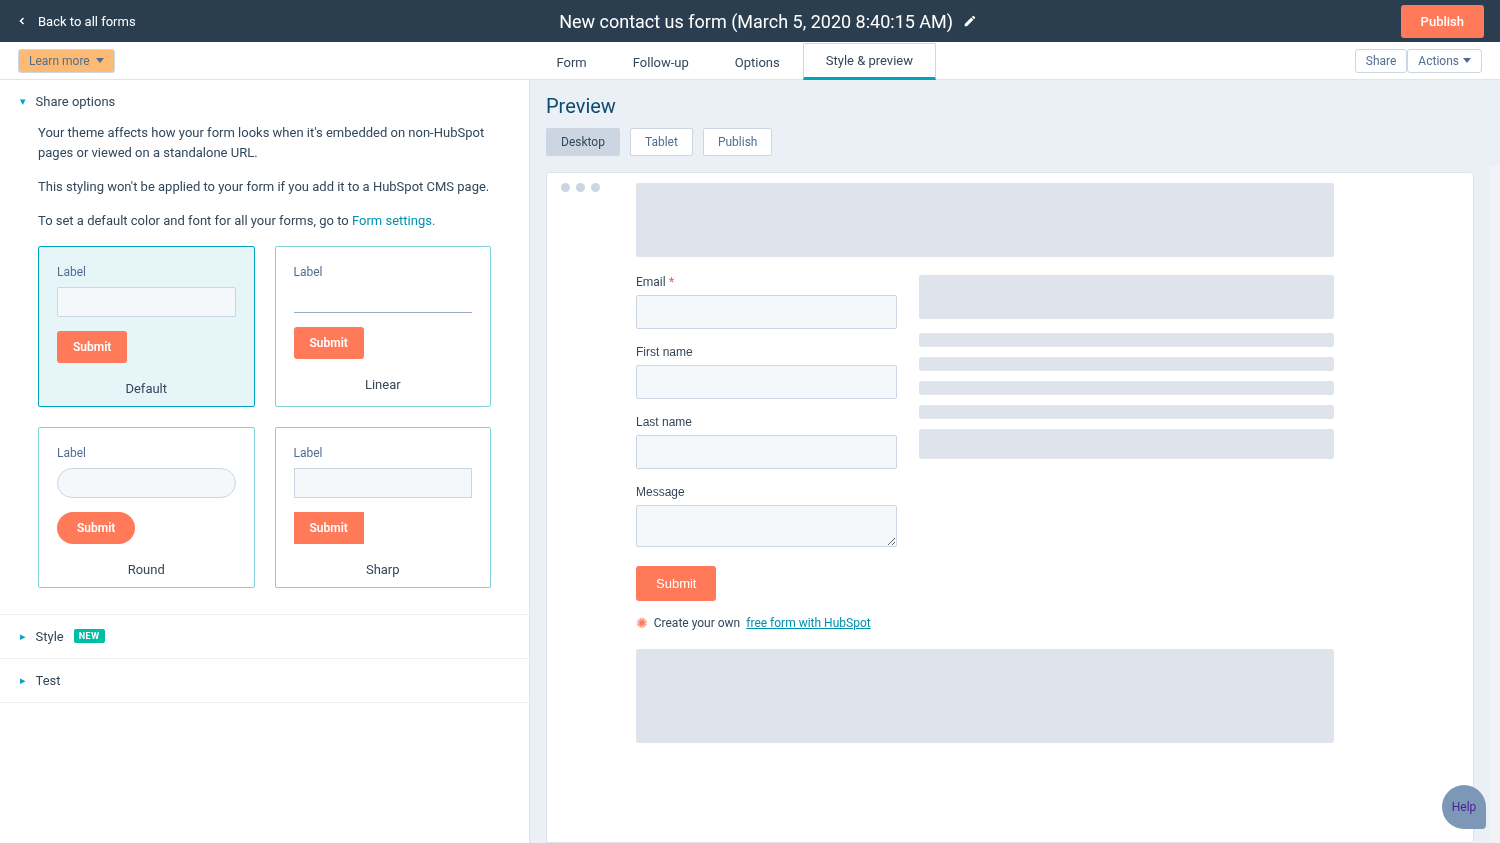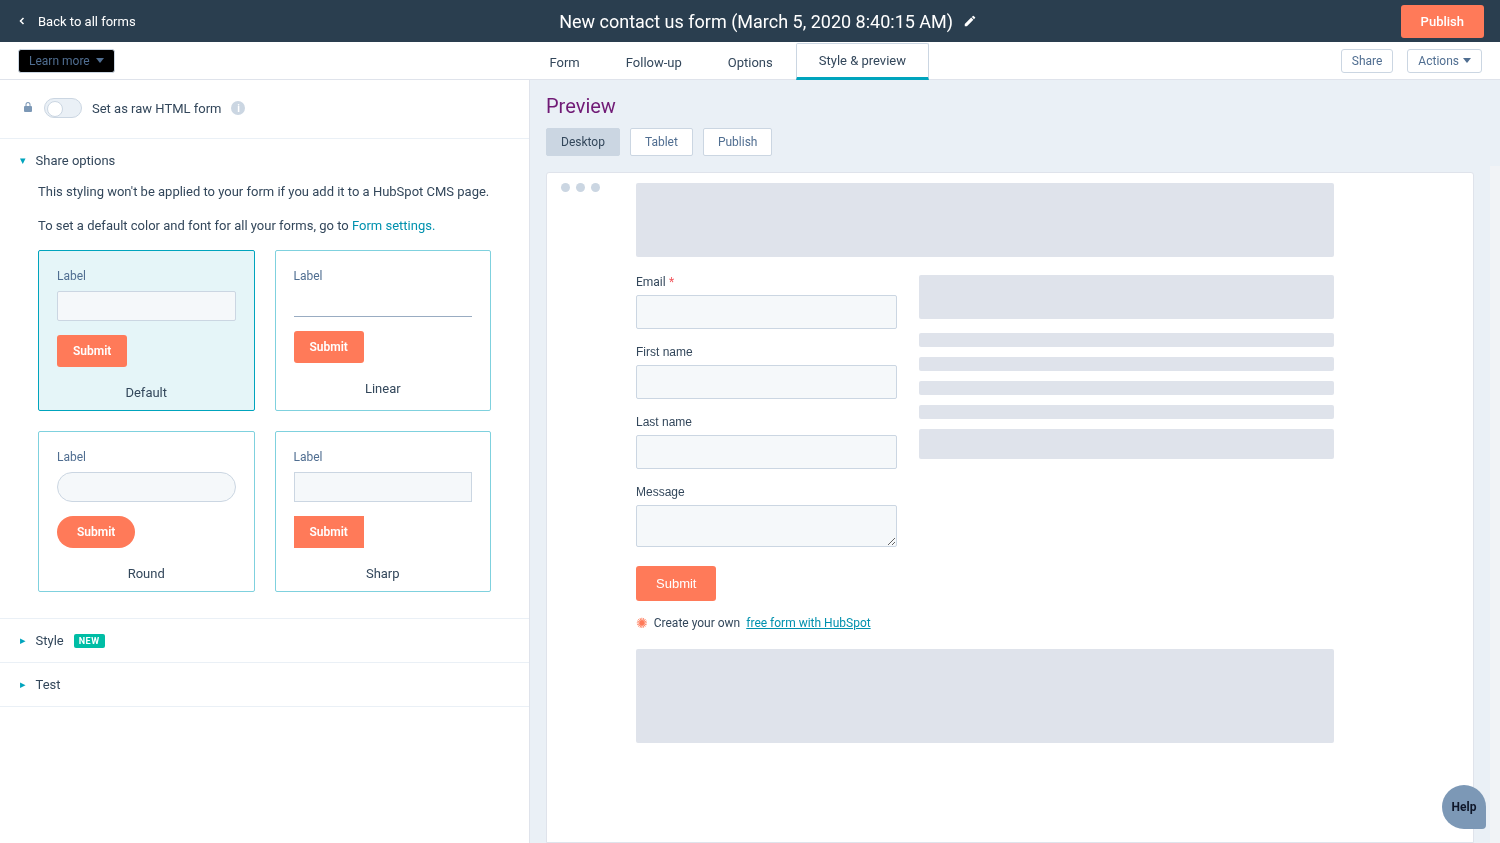--- a/index.html
+++ b/index.html
@@ -4,25 +4,25 @@
 <style>
   *{box-sizing:border-box;margin:0;padding:0;font-family:-apple-system,BlinkMacSystemFont,"Segoe UI",Roboto,"Helvetica Neue",Arial,sans-serif}
   body{background:#fff;color:#33475b;font-size:14px;overflow:hidden}
   .topbar{background:#2a3e4f;height:42px;display:flex;align-items:center;justify-content:space-between;padding:0 16px;color:#fff}
   .topbar-left{display:flex;align-items:center;gap:10px;font-size:13px;cursor:pointer}
   .topbar-left svg{width:12px;height:12px}
   .topbar-center{display:flex;align-items:center;gap:10px;font-size:18px;font-weight:400}
   .topbar-center svg{width:14px;height:14px;cursor:pointer}
   .publish-btn{background:#ff7a59;color:#fff;border:none;border-radius:3px;padding:9px 20px;font-size:13px;font-weight:500;cursor:pointer}
   .secondbar{height:38px;border-bottom:1px solid #dfe3eb;display:flex;align-items:center;justify-content:space-between;padding:0 18px;background:#fff}
-  .secondbar-left .learn-btn{border:1px solid #cbd6e2;background:#000000;color:#506e91;padding:4px 10px;border-radius:3px;font-size:12px;cursor:pointer;display:inline-flex;align-items:center;gap:6px}
+  .secondbar-left .learn-btn{border:1px solid #cbd6e2;background:#fdba74;color:#506e91;padding:4px 10px;border-radius:3px;font-size:12px;cursor:pointer;display:inline-flex;align-items:center;gap:6px}
   .tabs{display:flex;gap:0;height:100%}
   .tab{padding:0 22px;display:flex;align-items:center;font-size:13px;color:#33475b;cursor:pointer;border:1px solid transparent;border-bottom:none;position:relative;top:1px;height:100%}
   .tab.active{border-color:#cbd6e2;border-bottom:3px solid #00a4bd;background:#fff;color:#33475b;border-top-left-radius:2px;border-top-right-radius:2px}
-  .secondbar-right{display:flex;gap:14px}
+  .secondbar-right{display:flex;gap:0}
   .ghost-btn{border:1px solid #cbd6e2;background:#fff;color:#506e91;padding:4px 10px;border-radius:3px;font-size:12px;cursor:pointer;display:inline-flex;align-items:center;gap:4px}
   .main{display:flex;height:calc(100vh - 80px)}
   .sidebar{width:530px;border-right:1px solid #dfe3eb;overflow-y:auto;padding-bottom:40px}
   .raw-row{display:flex;align-items:center;gap:10px;padding:18px 22px 20px 22px;border-bottom:1px solid #eaf0f6}
   .lock-icon{color:#7c98b6;font-size:12px}
   .toggle{width:38px;height:20px;background:#eaf0f6;border:1px solid #cbd6e2;border-radius:10px;position:relative;cursor:pointer}
   .toggle::after{content:"";position:absolute;left:2px;top:2px;width:14px;height:14px;background:#fff;border-radius:50%;border:1px solid #cbd6e2}
   .raw-label{font-size:13px;color:#33475b}
   .info-icon{width:14px;height:14px;border-radius:50%;background:#cbd6e2;color:#fff;display:inline-flex;align-items:center;justify-content:center;font-size:10px;font-weight:700;cursor:help}
   .section{border-bottom:1px solid #eaf0f6}
@@ -42,21 +42,21 @@
   .theme-card.sharp .theme-input{border-radius:0}
   .theme-submit{background:#ff7a59;color:#fff;border:none;font-size:12px;font-weight:600;padding:9px 16px;border-radius:3px}
   .theme-card.round .theme-submit{border-radius:18px;padding:9px 20px}
   .theme-card.sharp .theme-submit{border-radius:0}
   .theme-name{text-align:center;font-size:13px;color:#33475b;margin-top:18px}
   .preview-pane{flex:1;background:#eaf0f6;overflow:hidden;display:flex;flex-direction:column}
   .promo{margin:16px 16px 0 16px;background:linear-gradient(90deg,#ff7a59 0%,#f2547d 100%);color:#fff;border-radius:3px;padding:12px 18px;display:flex;align-items:center;gap:18px;font-size:13px}
   .promo .bold{font-weight:700}
   .promo a{color:#fff;text-decoration:underline}
   .upgrade-btn{background:#fff;color:#33475b;border:none;border-radius:3px;padding:6px 14px;font-size:12px;cursor:pointer;margin-left:auto}
-  .preview-title{font-size:20px;color:#701a75;padding:14px 16px 10px 16px}
+  .preview-title{font-size:20px;color:#0c4a6e;padding:14px 16px 10px 16px}
   .device-tabs{display:flex;gap:10px;padding:0 16px 10px 16px}
   .device-tab{border:1px solid #cbd6e2;background:#fff;padding:6px 14px;font-size:12px;border-radius:2px;cursor:pointer;color:#506e91}
   .device-tab.active{background:#cbd6e2;color:#33475b}
   .browser-frame{margin:6px 16px 0 16px;background:#fff;border:1px solid #dfe3eb;border-radius:3px 3px 0 0;flex:1;overflow-y:auto;display:flex;flex-direction:row}
   .browser-dots{padding:10px 14px;display:flex;gap:6px}
   .dot{width:9px;height:9px;border-radius:50%;background:#cbd6e2}
   .page{padding:10px 22px 30px 22px;font-family:Arial,sans-serif}
   .ph-banner{height:74px;background:#dfe3eb;border-radius:2px;margin-bottom:18px}
   .cols{display:flex;gap:22px}
   .formcol{flex:1;min-width:0}
@@ -68,21 +68,21 @@
   .fsubmit{background:#ff7a59;color:#fff;border:none;border-radius:3px;padding:10px 20px;font-size:13px;cursor:pointer;font-family:Arial,sans-serif}
   .credit{font-size:12px;color:#33475b;margin-top:14px;display:flex;align-items:center;gap:6px;font-family:Arial,sans-serif}
   .credit a{color:#0091ae;text-decoration:underline}
   .sprocket{color:#ff7a59;font-size:14px}
   .ph-line{background:#dfe3eb;border-radius:2px;margin-bottom:10px}
   .ph-h{height:44px}
   .ph-s{height:14px}
   .ph-footer{height:94px;background:#dfe3eb;border-radius:2px;margin-top:18px}
   .scrollbar{width:10px;background:#f1f3f6}
   .preview-body{display:flex;flex:1;overflow:hidden}
-  .help-fab{position:fixed;right:14px;bottom:14px;width:44px;height:44px;border-radius:50% 50% 4px 50%;background:#7c98b6;color:#0f172a;display:flex;align-items:center;justify-content:center;font-size:12px;font-weight:700;cursor:pointer;transform:rotate(0deg)}
+  .help-fab{position:fixed;right:14px;bottom:14px;width:44px;height:44px;border-radius:50% 50% 4px 50%;background:#7c98b6;color:#4c1d95;display:flex;align-items:center;justify-content:center;font-size:12px;font-weight:400;cursor:pointer;transform:rotate(0deg)}
   .caret-down{display:inline-block;width:0;height:0;border-left:4px solid transparent;border-right:4px solid transparent;border-top:5px solid currentColor}
 </style>
 </head>
 <body>
 
 <div class="topbar">
   <div class="topbar-left">
     <svg viewBox="0 0 24 24" fill="none" stroke="currentColor" stroke-width="3">
         <polyline points="15 18 9 12 15 6"></polyline>
       </svg>
@@ -115,37 +115,28 @@
     <button class="ghost-btn">
       <span>Actions</span>
       <span class="caret-down"></span>
     </button>
   </div>
 </div>
 
 <div class="main">
 
   <div class="sidebar">
-    <div class="raw-row">
-      <span class="lock-icon">
-        <svg width="12" height="12" viewBox="0 0 24 24" fill="currentColor">
-            <path d="M12 2a5 5 0 0 0-5 5v3H6a2 2 0 0 0-2 2v8a2 2 0 0 0 2 2h12a2 2 0 0 0 2-2v-8a2 2 0 0 0-2-2h-1V7a5 5 0 0 0-5-5zm-3 5a3 3 0 1 1 6 0v3H9V7z"></path>
-          </svg>
-      </span>
-      <div class="toggle"></div>
-      <span class="raw-label">Set as raw HTML form</span>
-      <span class="info-icon">i</span>
-    </div>
 
     <div class="section">
       <div class="section-header">
         <span class="chevron">▾</span>
         <span>Share options</span>
       </div>
       <div class="section-body">
+        <p class="helptext">Your theme affects how your form looks when it's embedded on non-HubSpot pages or viewed on a standalone URL.</p>
         <p class="helptext">This styling won't be applied to your form if you add it to a HubSpot CMS page.</p>
         <p class="helptext">
           <span>To set a default color and font for all your forms, go to </span><a href="#">Form settings.</a>
         </p>
         <div class="theme-grid">
           <div class="theme-card selected">
             <span class="tlabel">Label</span>
             <div class="theme-input"></div>
             <button class="theme-submit">Submit</button>
             <div class="theme-name">Default</div>

